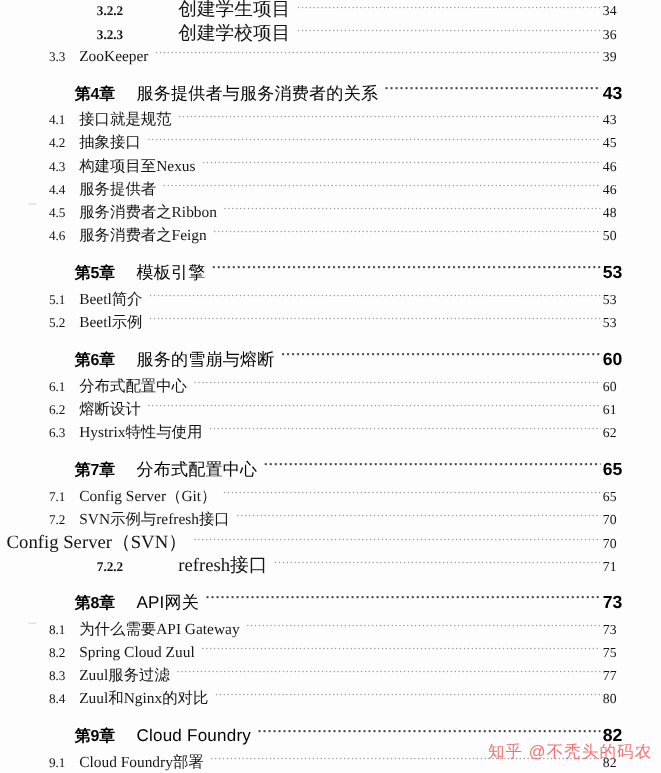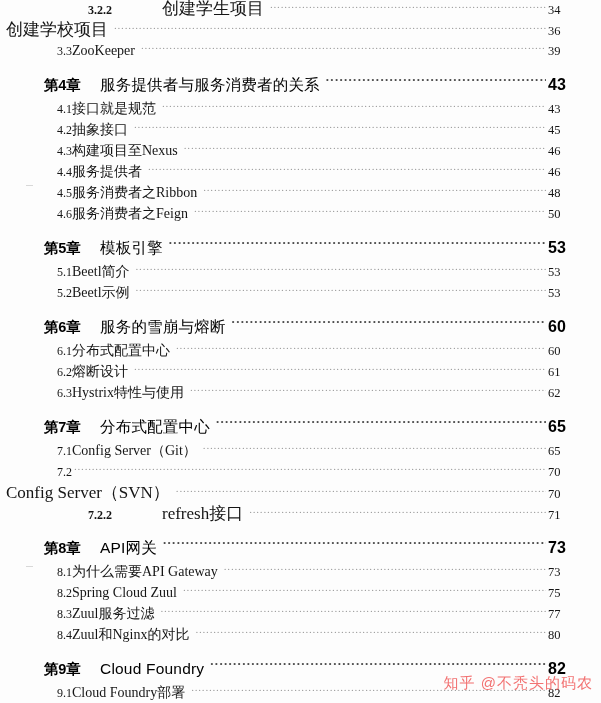--- a/index.html
+++ b/index.html
@@ -88,20 +88,21 @@
     margin-bottom: 2px;
     color: #000;
   }
   .chapter .num {
     width: 56px;
     padding-left: 44px;
     font-family: "Liberation Sans", "DejaVu Sans", sans-serif;
     font-weight: bold;
     font-size: 14.5px;
     letter-spacing: -0.2px;
+    margin-left: 24px;
   }
   .chapter .title {
     font-family: "Liberation Sans", "DejaVu Sans", sans-serif;
     font-weight: normal;
     font-size: 15.5px;
     letter-spacing: 0.2px;
   }
   .chapter .leader::before {
     font-size: 13px;
     letter-spacing: 1.3px;
@@ -118,21 +119,21 @@
   .lvl2 {
     font-size: 13px;
     line-height: 17px;
     height: 21px;
     color: #151515;
   }
   .lvl2 .num {
     width: 40px;
     padding-left: 32px;
     font-size: 12px;
-    text-align: right;
+    text-align: center;
   }
   .lvl2 .title {
     font-size: 14px;
   }
   .lvl2 .pg {
     font-size: 12.5px;
   }
 
   
   .lvl3 {
@@ -185,20 +186,21 @@
 <div id="page">
 
   <div class="toc" id="toc-list">
       <div class="row lvl3">
         <span class="num">3.2.2</span>
         <span class="title">创建学生项目</span>
         <span class="leader"></span>
         <span class="pg">34</span>
       </div>
       <div class="row lvl3">
+        <span class="num">3.2.3</span>
         <span class="title">创建学校项目</span>
         <span class="leader"></span>
         <span class="pg">36</span>
       </div>
       <div class="row lvl2">
         <span class="num">3.3</span>
         <span class="title">ZooKeeper</span>
         <span class="leader"></span>
         <span class="pg">39</span>
       </div>
@@ -293,20 +295,21 @@
         <span class="pg">65</span>
       </div>
       <div class="row lvl2">
         <span class="num">7.1</span>
         <span class="title">Config Server（Git）</span>
         <span class="leader"></span>
         <span class="pg">65</span>
       </div>
       <div class="row lvl2">
         <span class="num">7.2</span>
+        <span class="title">SVN示例与refresh接口</span>
         <span class="leader"></span>
         <span class="pg">70</span>
       </div>
       <div class="row lvl3">
         <span class="title">Config Server（SVN）</span>
         <span class="leader"></span>
         <span class="pg">70</span>
       </div>
       <div class="row lvl3">
         <span class="num">7.2.2</span>

